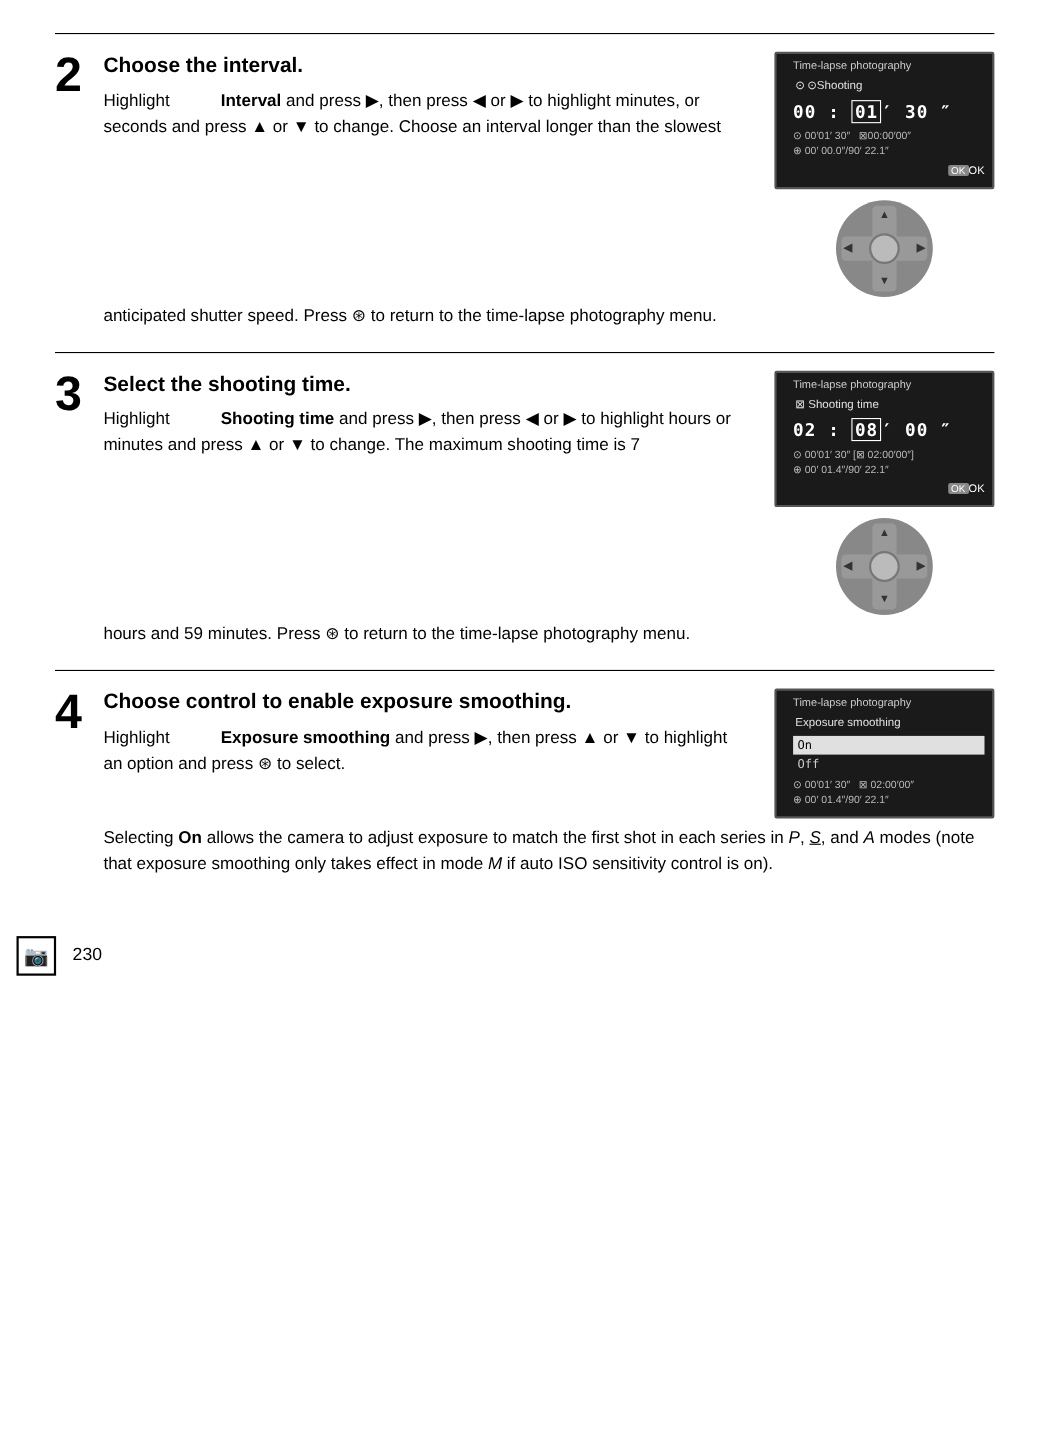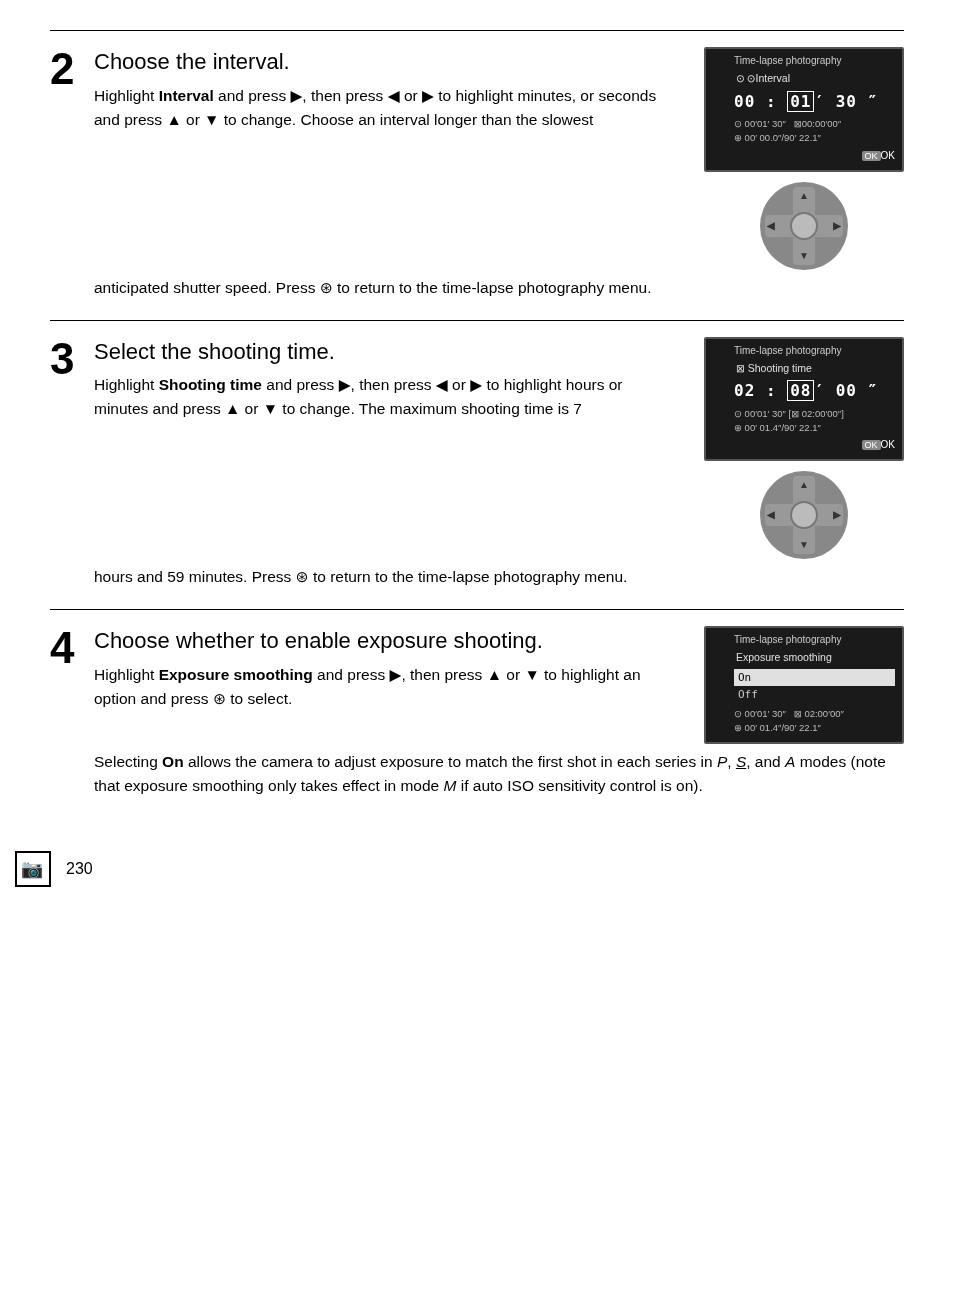--- a/index.html
+++ b/index.html
@@ -8,32 +8,33 @@
       background: #fff;
       color: #000;
       width: 954px;
       min-height: 1314px;
       padding: 30px 50px 30px 50px;
       font-size: 16px;
       line-height: 1.4;
     }
 
     .step-title {
-      font-size: 22px;
-      font-weight: normal;
+      font-size: 19px;
+      font-weight: bold;
       margin-bottom: 6px;
     }
 
     .step-body {
       font-size: 15.5px;
       line-height: 1.55;
     }
 
     .step-body b {
       font-weight: bold;
+      margin-left: 42px;
     }
 
     
     .cam-screen {
       border: 2px solid #555;
       background: #1a1a1a;
       color: #e0e0e0;
       font-family: monospace;
       font-size: 11px;
       width: 200px;
@@ -87,21 +88,21 @@
 
     .cam-screen .cam-ok .ok-badge {
       background: #888;
       color: #fff;
       border-radius: 2px;
       padding: 0 3px;
       font-size: 9px;
     }
 
     .cam-screen-inner {
-      margin-left: 21px;
+      margin-left: 8px;
     }
 
     
     .dpad-container {
       position: relative;
       width: 88px;
       height: 88px;
     }
 
     .dpad-outer {
@@ -221,21 +222,21 @@
             ▲ or ▼ to change.  Choose an
             interval longer than the slowest
           </div>
         </div>
         <div class="section-visual-col">
 
           <div class="cam-screen">
             <div class="cam-screen-inner">
               <div class="cam-title">Time-lapse photography</div>
               <div class="cam-menu-item">
-                <span>⊙</span><span style="margin-left:2px;">⊙Interval</span>
+                <span>⊙</span><span style="margin-left:2px;">⊙Shooting</span>
               </div>
               <div class="cam-value">
                 <span>00 : </span><span class="highlight">01</span><span>′ 30 ″</span>
               </div>
               <div class="cam-info">
                 <div>⊙ 00′01′ 30″ &nbsp; ⊠00:00′00″</div>
                 <div>⊕ 00′ 00.0″/90′ 22.1″</div>
               </div>
               <div class="cam-ok">
                 <span class="ok-badge">OK</span><span>OK</span>
@@ -322,21 +323,21 @@
 
 <div class="section-row" style="margin-top:8px;">
   <hr class="section-divider">
   <div style="display:flex; flex-direction:row; padding-top:16px; gap:0;">
     <div style="min-width:44px;">
       <span style="font-size:44px; font-weight:bold; line-height:1;">4</span>
     </div>
     <div style="flex:1;">
       <div style="display:flex; flex-direction:row; align-items:flex-start; gap:16px;">
         <div style="flex:1;">
-          <div class="step-title">Choose whether to enable exposure shooting.</div>
+          <div class="step-title">Choose control to enable exposure smoothing.</div>
           <div class="step-body">
             Highlight <b>Exposure
             smoothing</b> and press ▶, then
             press ▲ or ▼ to highlight an
             option and press ⊛ to select.
           </div>
         </div>
         <div class="section-visual-col">
 
           <div class="cam-screen">

